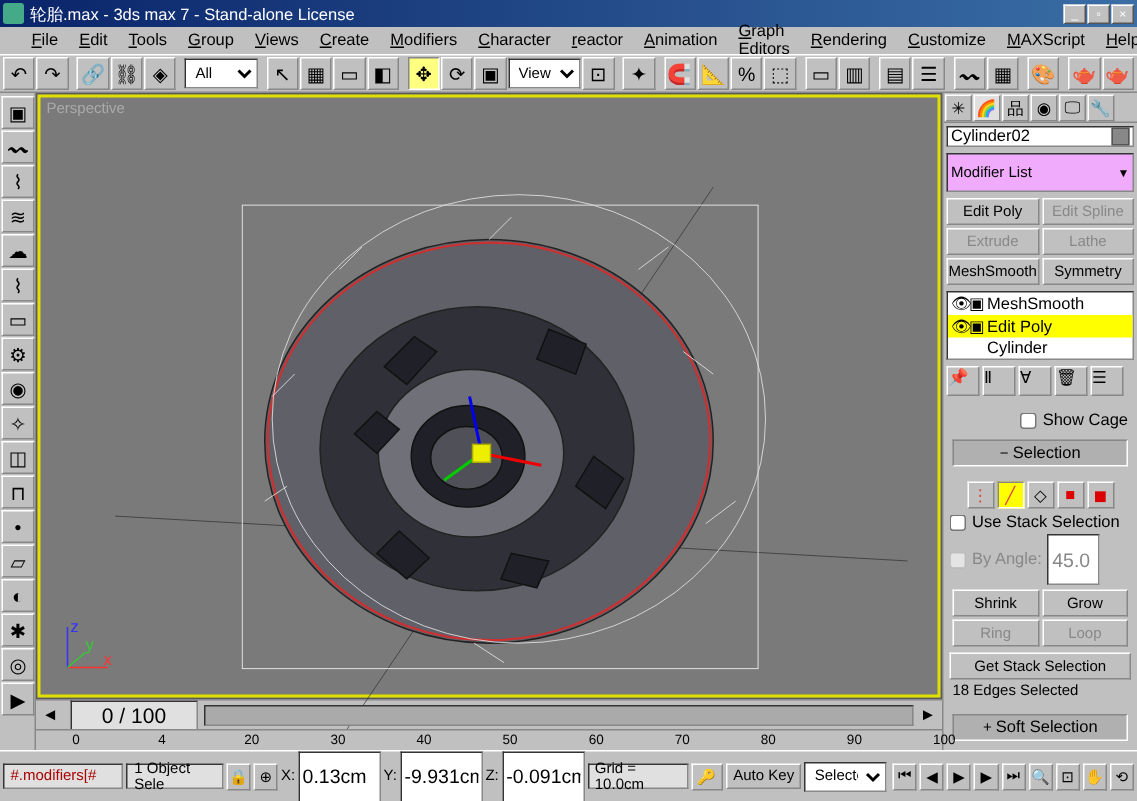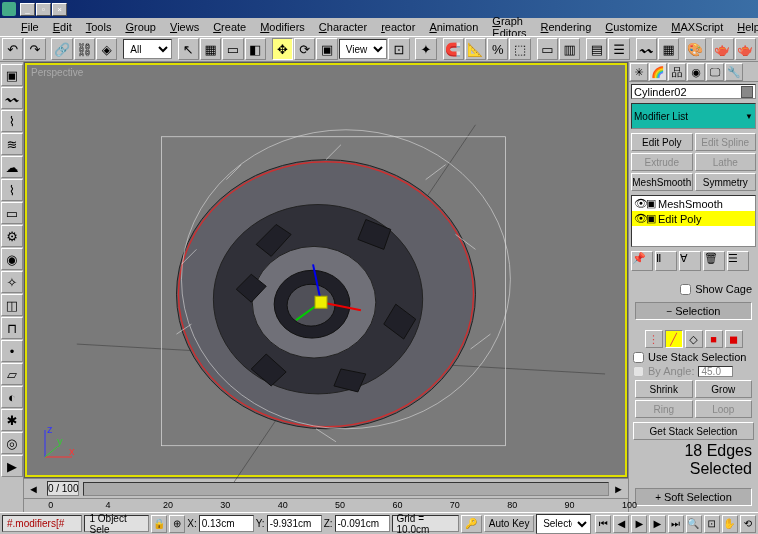--- a/index.html
+++ b/index.html
@@ -18,58 +18,59 @@
 .tb-sep { width: 4px; }
 .tb-dd { height: 20px; border: 1px inset #888; background: white; padding: 0 2px; font-size: 10px; }
 .content { flex: 1; display: flex; overflow: hidden; }
 .left-tb { width: 24px; background: #c0c0c0; display: flex; flex-direction: column; gap: 1px; padding: 2px 1px; border-right: 1px solid #888; }
 .ltb-btn { width: 22px; height: 22px; border: 1px solid; border-color: #fff #888 #888 #fff; background: #c0c0c0; display: flex; align-items: center; justify-content: center; cursor: pointer; font-size: 13px; }
 .viewport-area { flex: 1; display: flex; flex-direction: column; background: #5a5a5a; }
 .viewport { flex: 1; position: relative; background: #7a7a7a; border: 2px solid #e0e000; margin: 1px; }
 .vp-label { position: absolute; top: 2px; left: 4px; color: #aaa; font-size: 10px; }
 .vp-canvas { position: absolute; inset: 0; }
 .timeline { height: 20px; background: #c0c0c0; display: flex; align-items: center; border-top: 1px solid #888; }
-.tl-frame { border: 1px inset #888; background: #e0e0e0; padding: 1px 0; font-size: 10px; margin: 0 4px; }
+.tl-frame { border: 1px inset #888; background: #e0e0e0; padding: 1px 20px; font-size: 14px; margin: 0 4px; }
 .tl-slider { flex: 1; height: 14px; background: #aaa; border: 1px inset #888; position: relative; }
 .tl-ticks { height: 14px; background: #c0c0c0; display: flex; position: relative; border-top: 1px solid #888; }
 .tl-tick { position: absolute; font-size: 9px; top: 1px; }
 .right-panel { width: 130px; background: #c0c0c0; display: flex; flex-direction: column; border-left: 1px solid #888; overflow-y: auto; }
 .rp-tabs { height: 20px; display: flex; gap: 1px; padding: 1px; border-bottom: 1px solid #888; }
 .rp-tab { width: 18px; height: 18px; border: 1px solid; border-color: #fff #888 #888 #fff; background: #c0c0c0; display: flex; align-items: center; justify-content: center; cursor: pointer; font-size: 11px; }
 .rp-tab.active { background: #e0e0e0; }
 .rp-field { margin: 2px; border: 1px inset #888; background: white; height: 17px; display: flex; align-items: center; padding: 0 2px; font-size: 10px; }
-.rp-dd { margin: 2px; border: 1px inset #888; background: #14b8a6; height: 16px; display: flex; align-items: center; padding: 12px 2px; font-size: 10px; position: relative; }
+.rp-dd { margin: 2px; border: 1px inset #888; background: #f0abfc; height: 16px; display: flex; align-items: center; padding: 12px 2px; font-size: 10px; position: relative; }
 .rp-dd::after { content: "▼"; position: absolute; right: 2px; font-size: 8px; }
 .rp-btns { display: flex; flex-wrap: wrap; gap: 2px; padding: 2px; }
 .rp-btn { flex: 1 0 45%; height: 18px; border: 1px solid; border-color: #fff #888 #888 #fff; background: #c0c0c0; font-size: 10px; cursor: pointer; display: flex; align-items: center; justify-content: center; }
 .rp-btn.disabled { color: #888; }
 .stack-list { margin: 2px; border: 1px inset #888; background: white; height: 60px; font-size: 10px; }
 .stack-row { display: flex; align-items: center; padding: 1px 2px; gap: 2px; }
 .stack-row.sel { background: #ffff00; }
 .stack-icon { width: 10px; text-align: center; }
 .stack-ctrl { display: flex; gap: 2px; padding: 2px; }
 .sc-btn { width: 22px; height: 20px; border: 1px solid; border-color: #fff #888 #888 #fff; background: #c0c0c0; cursor: pointer; }
 .rollout-hdr { background: #b0b0b0; border: 1px solid; border-color: #888 #fff #fff #888; padding: 2px 4px; font-size: 10px; text-align: center; margin: 6px; cursor: pointer; }
 .rollout-body { padding: 2px 4px; }
 .sel-icons { display: flex; gap: 2px; justify-content: center; padding: 2px; }
 .sel-ico { width: 18px; height: 18px; border: 1px solid; border-color: #fff #888 #888 #fff; display: flex; align-items: center; justify-content: center; font-size: 11px; }
 .sel-ico.active { background: #ffff00; border-color: #888 #fff #fff #888; }
 .chk { display: flex; align-items: center; gap: 4px; font-size: 10px; padding: 1px 0; }
 .chk input { width: 11px; height: 11px; }
-.statusbar { height: 22px; background: #c0c0c0; display: flex; align-items: center; border-top: 1px solid #fff; padding: 0 2px; gap: 2px; }
+.statusbar { height: 34px; background: #c0c0c0; display: flex; align-items: center; border-top: 1px solid #fff; padding: 0 2px; gap: 2px; }
 .sb-field { border: 1px inset #888; background: #e0e0e0; height: 17px; padding: 1px 4px; font-size: 10px; display: flex; align-items: center; }
-.sb-input { border: 1px inset #888; background: white; height: 17px; width: 55px; font-size: 10px; padding: 0 2px; }
+.sb-input { border: 1px inset #888; background: white; height: 17px; width: 55px; font-size: 13px; padding: 16px 2px; }
 .sb-btn { width: 18px; height: 18px; border: 1px solid; border-color: #fff #888 #888 #fff; background: #c0c0c0; display: flex; align-items: center; justify-content: center; cursor: pointer; font-size: 10px; }
 svg.axis { position: absolute; bottom: 10px; left: 10px; }
 </style>
 </head>
 <body>
 
 <div class="titlebar">
   <div class="titlebar-icon"></div>
+  <div class="titlebar-text">轮胎.max - 3ds max 7 - Stand-alone License</div>
   <div class="win-btns">
     <div class="win-btn">_</div>
     <div class="win-btn">▫</div>
     <div class="win-btn">×</div>
   </div>
 </div>
 
 <div class="menubar" id="menubar">
     <div class="menu-item"><u>F</u>ile</div>
     <div class="menu-item"><u>E</u>dit</div>
@@ -250,20 +251,25 @@
         <div class="stack-row">
           <span class="stack-icon">👁</span>
           <span class="stack-icon">▣</span>
           <span>MeshSmooth</span>
         </div>
         <div class="stack-row sel">
           <span class="stack-icon">👁</span>
           <span class="stack-icon">▣</span>
           <span>Edit Poly</span>
         </div>
+        <div class="stack-row">
+          <span class="stack-icon"></span>
+          <span class="stack-icon"></span>
+          <span>Cylinder</span>
+        </div>
       </div>
     <div class="stack-ctrl">
       <div class="sc-btn">📌</div>
       <div class="sc-btn">Ⅱ</div>
       <div class="sc-btn">∀</div>
       <div class="sc-btn">🗑</div>
       <div class="sc-btn">☰</div>
     </div>
     <div style="height:10px"></div>
     <div class="chk" style="justify-content:flex-end;padding-right:6px">
@@ -288,21 +294,21 @@
           <span style="color:#888">By Angle:</span>
           <input class="sb-input" style="width: 35px; color: rgb(136, 136, 136);" disabled="" value="45.0">
         </div>
       <div class="rp-btns">
         <div class="rp-btn">Shrink</div>
         <div class="rp-btn">Grow</div>
         <div class="rp-btn disabled">Ring</div>
         <div class="rp-btn disabled">Loop</div>
       </div>
       <div class="rp-btn" style="width:100%;margin-top:2px">Get Stack Selection</div>
-      <div style="text-align:right;font-size:16px;padding:2px">18 Edges Selected</div>
+      <div style="text-align:left;font-size:10px;padding:2px">18 Edges Selected</div>
     </div>
     <div class="rollout-hdr">+ <span>Soft Selection</span></div>
   </div>
 </div>
 
 <div class="statusbar">
   <div class="sb-field" style="width:90px;color:#a00">#.modifiers[#</div>
   <div class="sb-field" style="width:72px">1 Object Sele</div>
   <div class="sb-btn">🔒</div>
   <div class="sb-btn">⊕</div>

